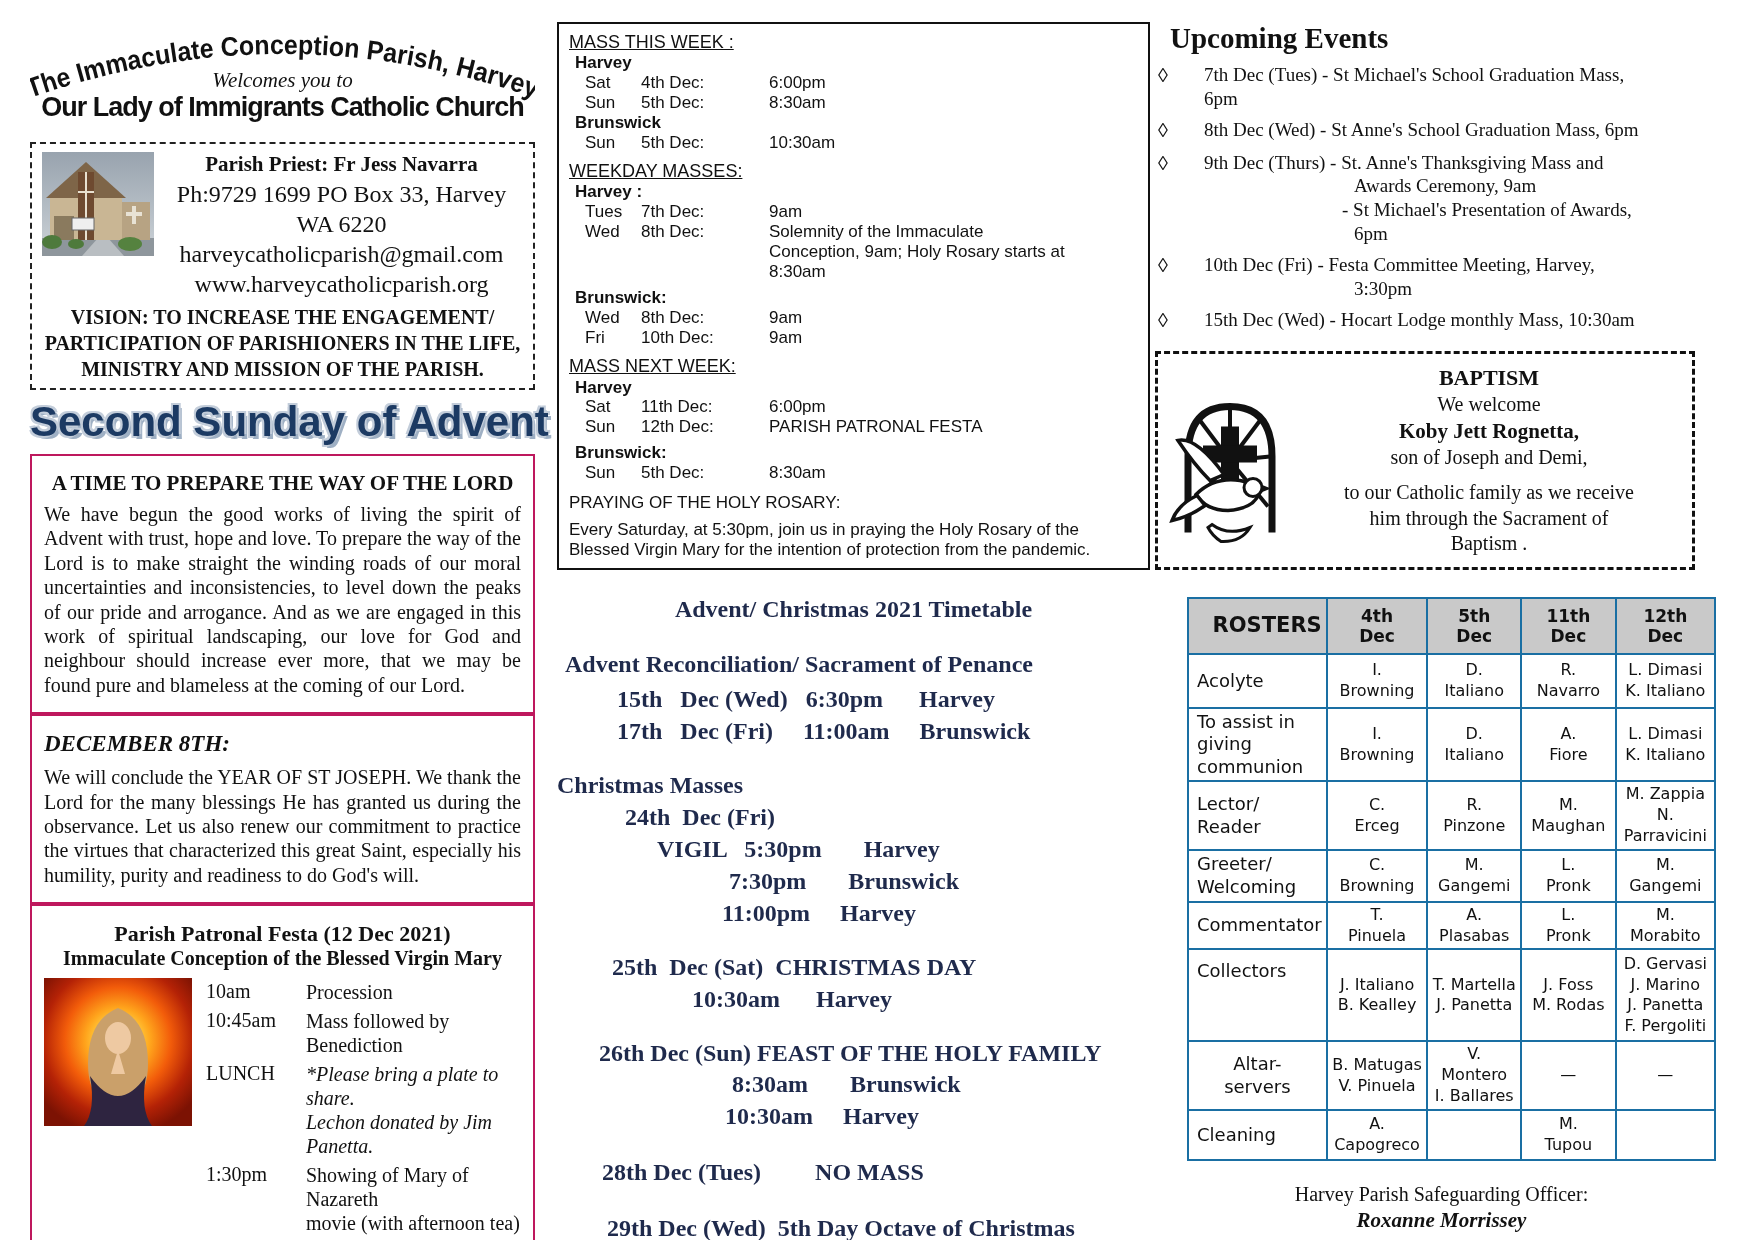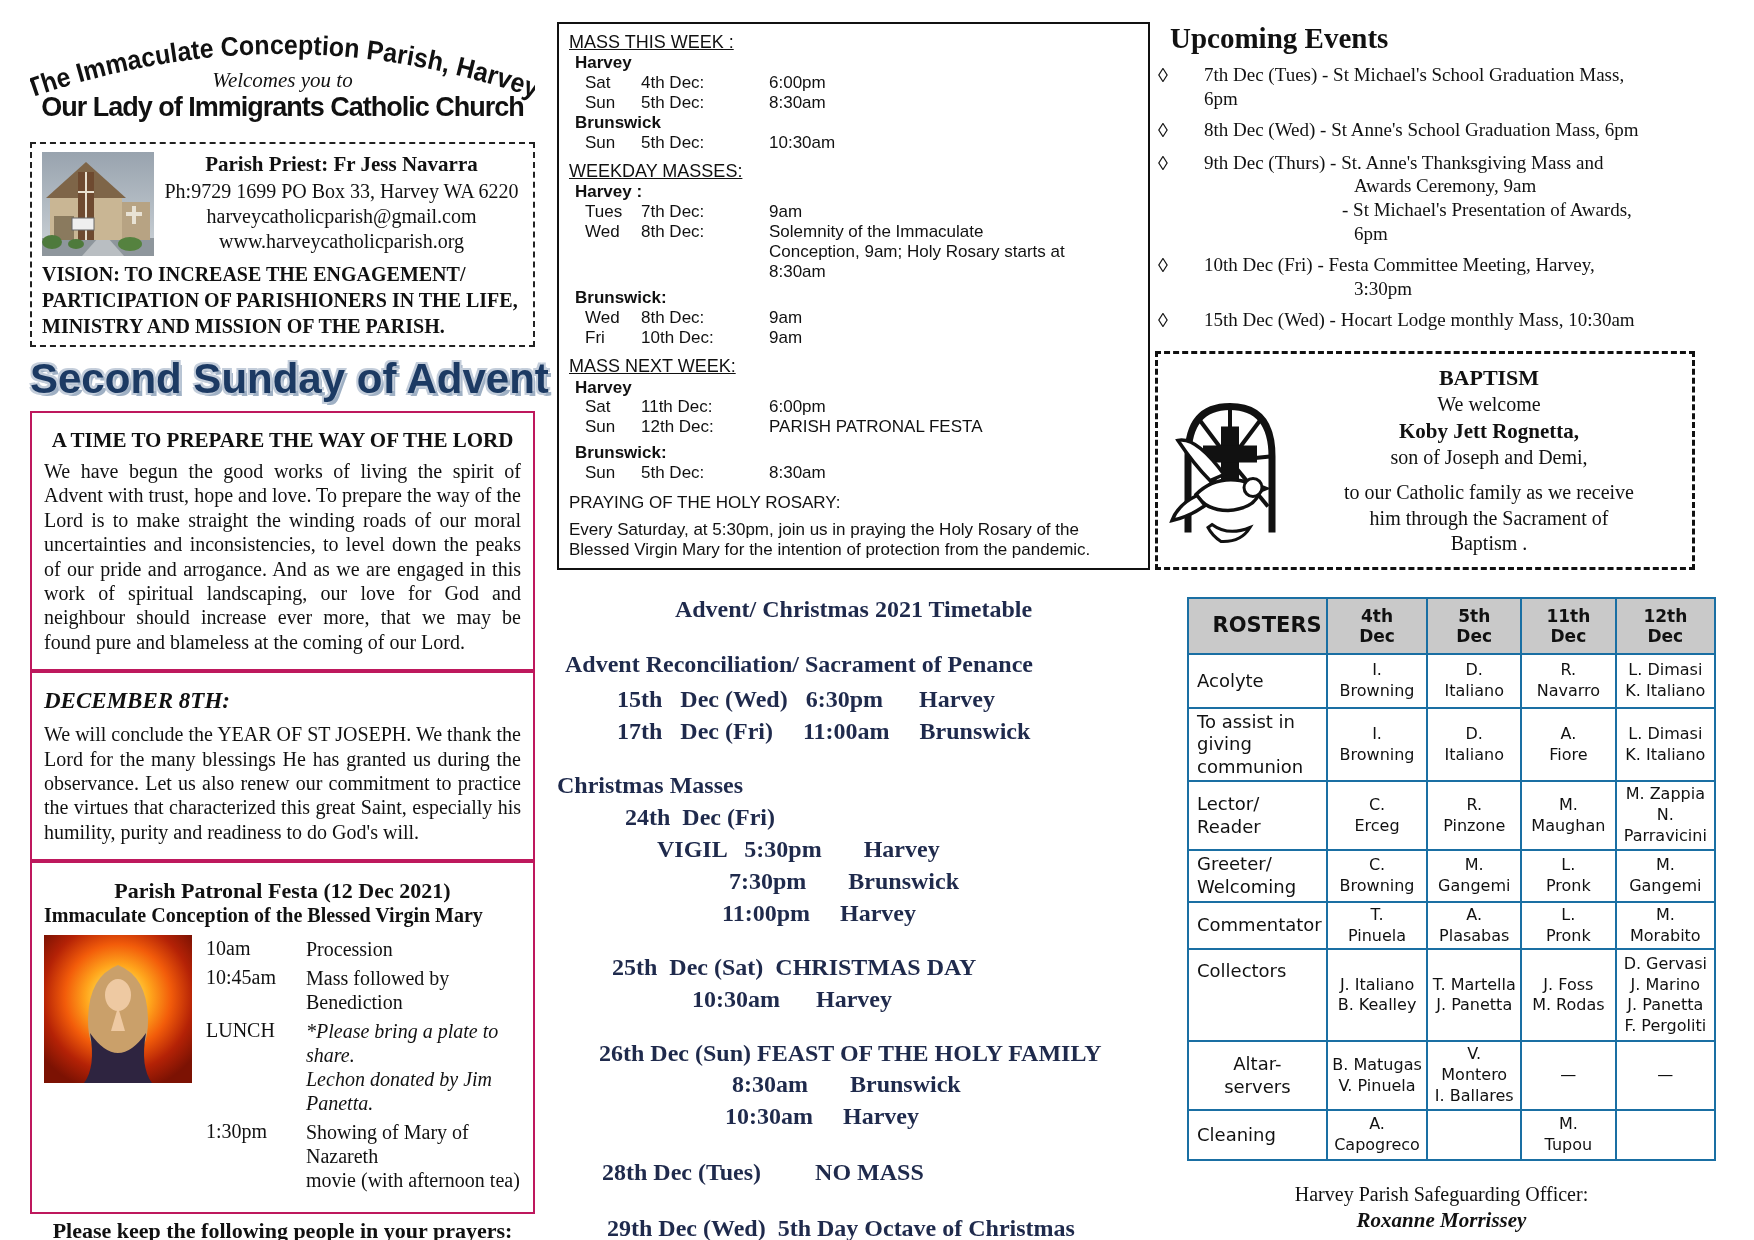--- a/index.html
+++ b/index.html
@@ -15,32 +15,32 @@
   #lcHeader svg{display:block}
   .welcome{position:absolute;top:46px;left:0;right:0;text-align:center;
            font-style:italic;font-size:21px}
   .churchName{position:absolute;top:70px;left:0;right:0;text-align:center;
               font-family:"Liberation Sans",sans-serif;font-weight:bold;
               font-size:27px;letter-spacing:-1px;white-space:nowrap}
   .parishBox{border:2px dashed #222;padding:8px 10px 6px;box-sizing:border-box}
   .pbPhoto{float:left;width:112px;height:104px}
   .pbRight{margin-left:118px;text-align:center}
   .pbPriest{font-weight:bold;font-size:21px;margin-bottom:2px}
-  .pbLine{font-size:20px;line-height:1.25}
-  .pbVision{clear:both;text-align:left;font-weight:bold;font-size:20px;
+  .pbLine{font-size:24px;line-height:1.25}
+  .pbVision{clear:both;text-align:center;font-weight:bold;font-size:20px;
             line-height:1.3;padding-top:5px}
   .banner{margin:8px 0 8px;font-family:"Liberation Sans",sans-serif;font-weight:bold;
           font-size:42px;color:#1c3a63;letter-spacing:0;white-space:nowrap;
           text-shadow:-2px -2px 0 #c3cdda,2px -2px 0 #c3cdda,-2px 2px 0 #c3cdda,3px 3px 0 #9fb0c4}
   .box{border:2px solid #be185d;padding:15px 12px;}
   .advTitle{text-align:center;font-weight:bold;font-size:21px;margin-bottom:6px}
   .bodyTxt{font-size:20px;text-align:justify;line-height:1.22}
   .decTitle{font-weight:bold;font-style:italic;font-size:23px;margin-bottom:8px}
   .festaTitle{text-align:center;font-weight:bold;font-size:22px}
-  .festaSub{font-weight:bold;font-size:20px;margin-bottom:8px}
+  .festaSub{text-align:center;font-weight:bold;font-size:20px;margin-bottom:8px}
   .festaBody{display:flex;gap:14px}
   .maryImg{width:148px;height:148px;flex:none}
   .fsRows{flex:1;padding-top:2px}
   .fsRow{display:flex;font-size:20px;margin-bottom:5px}
   .fsTime{width:100px;flex:none}
   .fsDesc{flex:1;line-height:1.2}
   .pre{white-space:pre-line}
   .it{font-style:italic}
   .prTitle{text-align:center;font-weight:bold;font-size:22px;margin:4px 0 4px}
 

